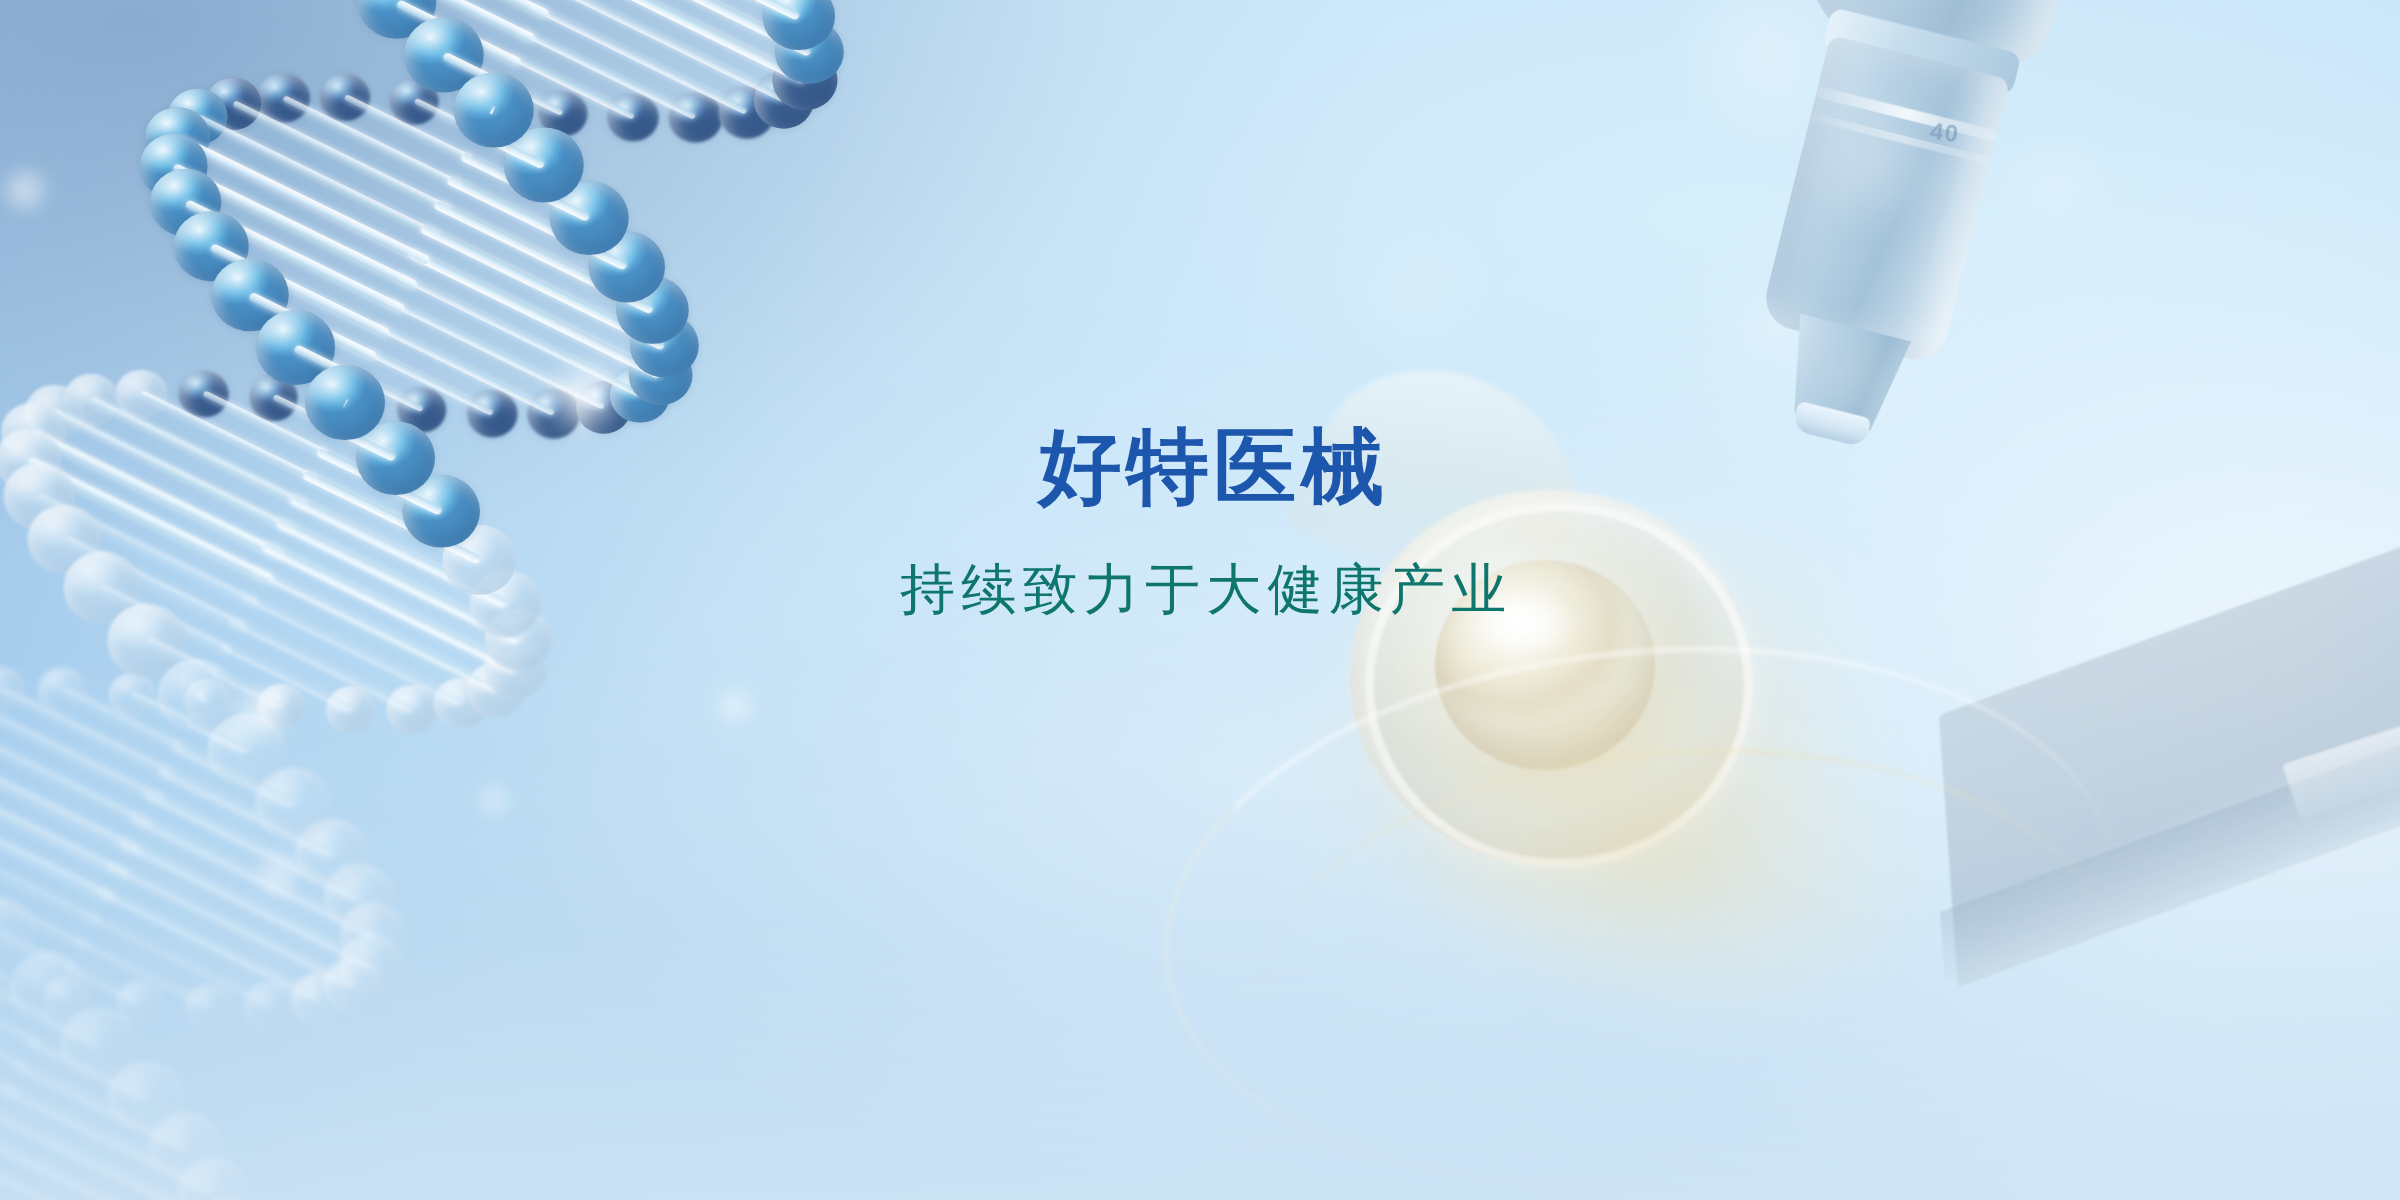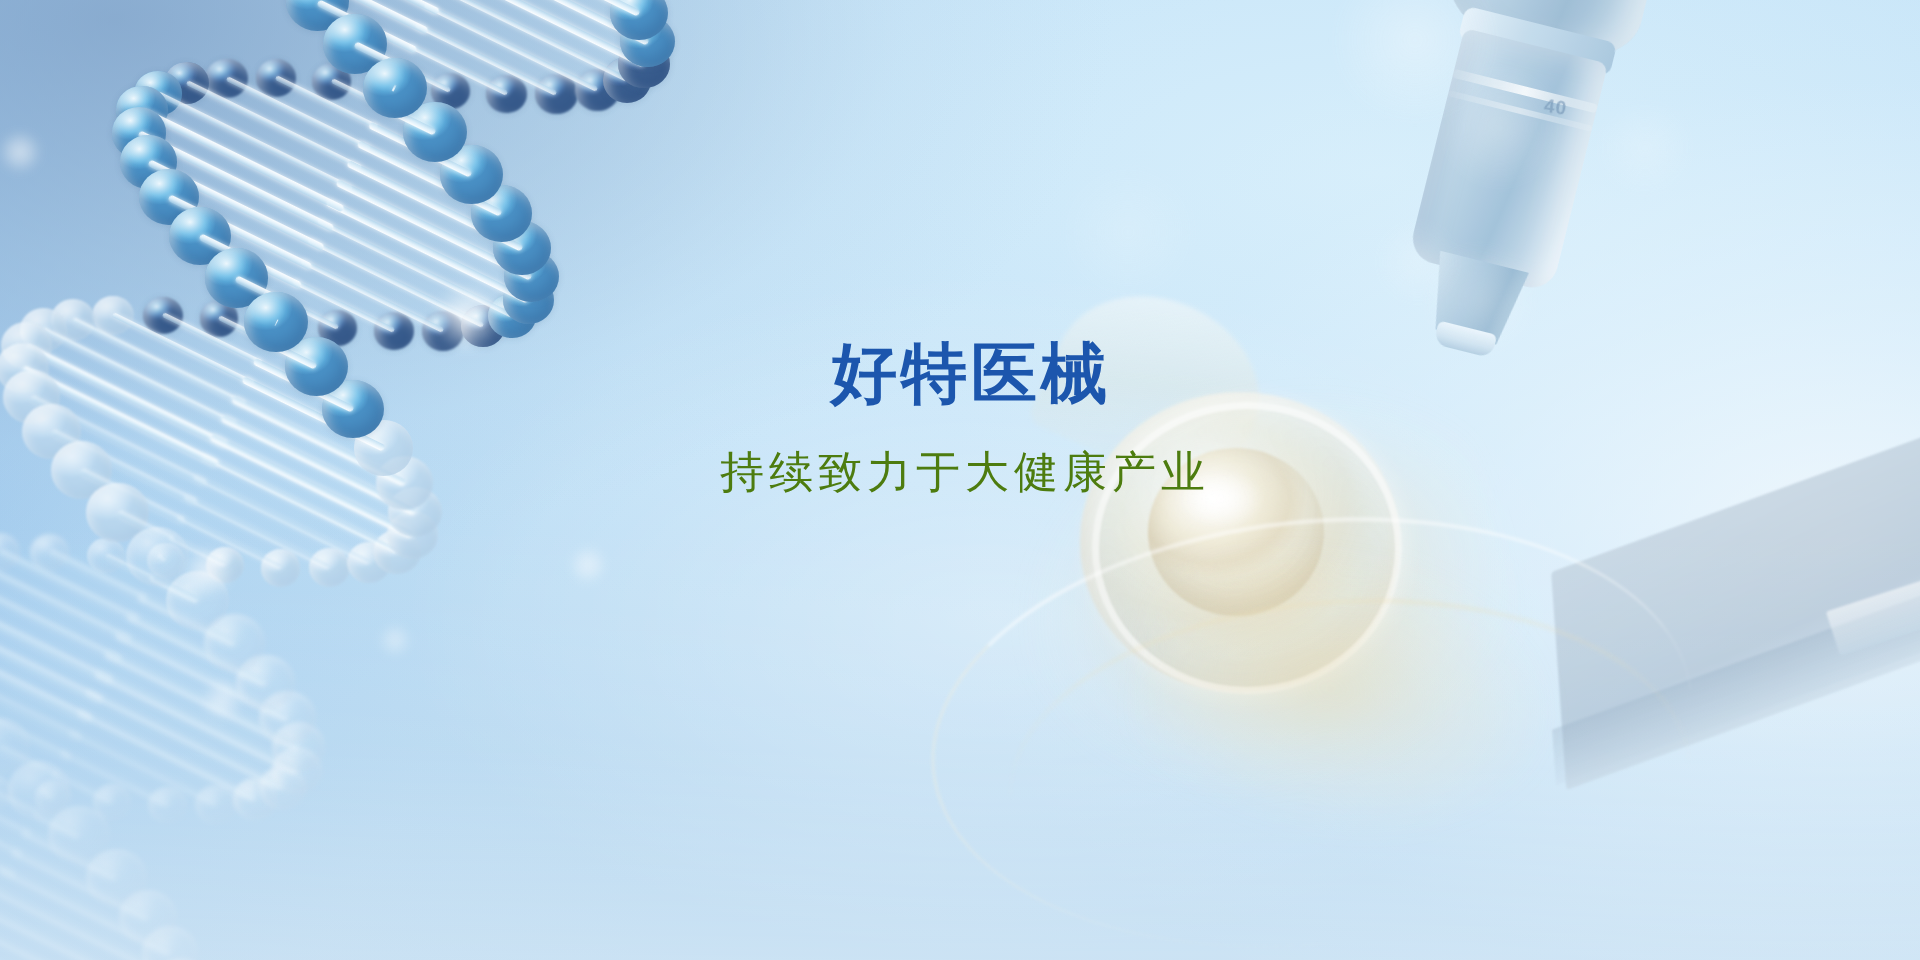--- a/index.html
+++ b/index.html
@@ -542,16 +542,16 @@
       <div class="bokeh soft" style="width: 116px; height: 116px; left: 1422px; top: 242px; opacity: 0.45;"></div>
       <div class="bokeh soft" style="width: 88px; height: 88px; left: 1374px; top: 218px; opacity: 0.42;"></div>
       <div class="bokeh soft" style="width: 140px; height: 140px; left: 1058px; top: 162px; opacity: 0.3;"></div>
       <div class="bokeh soft" style="width: 96px; height: 96px; left: 1597px; top: 100px; opacity: 0.38;"></div>
     </div>
 
   <div class="layer bg-bottom-light"></div>
 
   <div class="text-block">
     <div class="headline" style="color: rgb(28, 86, 173);">好特医械</div>
-    <div class="subline" style="color: #4d7c0f;">持续致力于大健康产业</div>
+    <div class="subline" style="color: #0f766e;">持续致力于大健康产业</div>
   </div>
 
 </div>
 
 </body></html>

